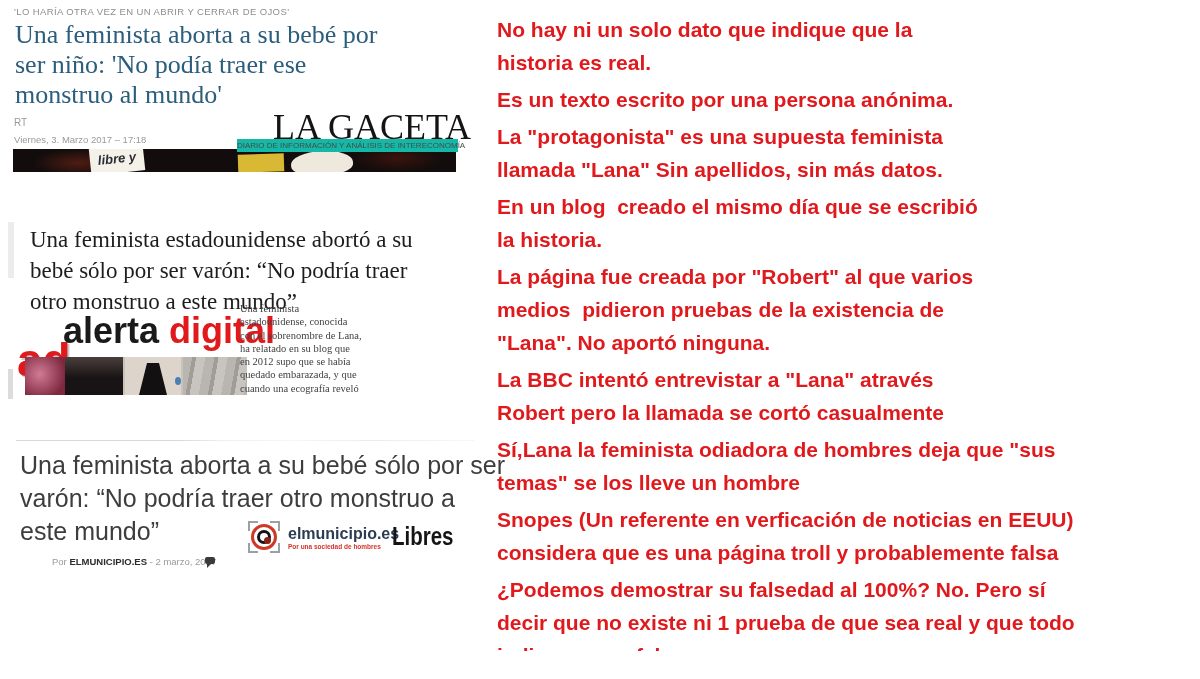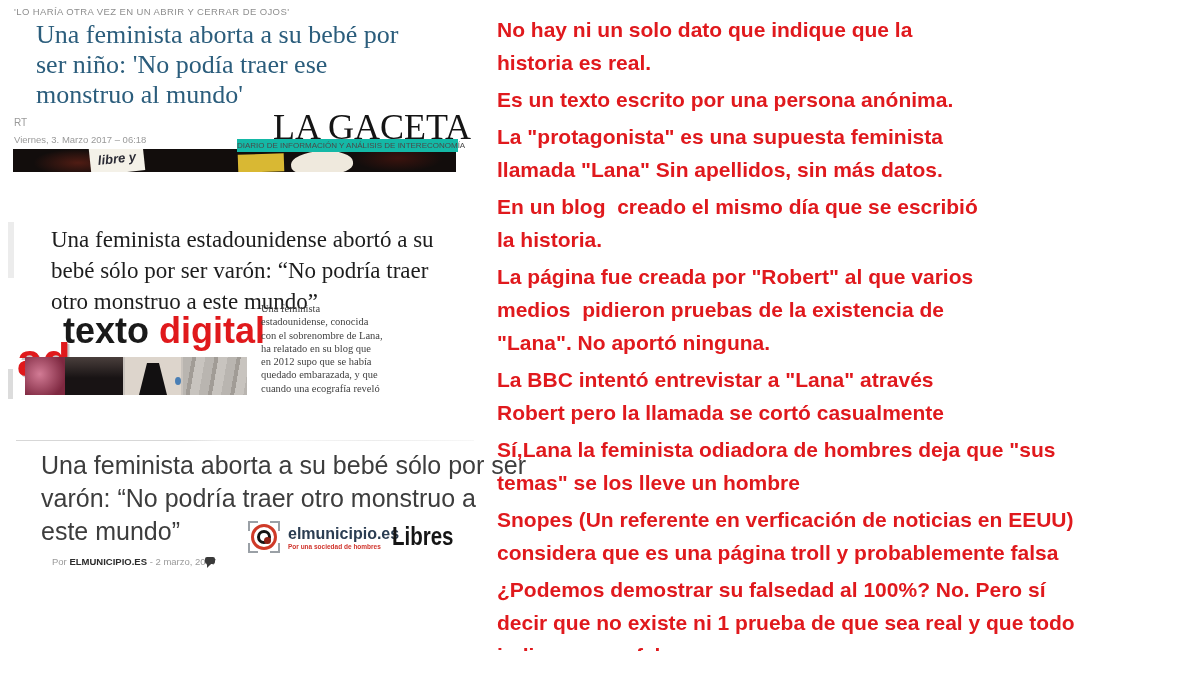--- a/index.html
+++ b/index.html
@@ -1,19 +1,19 @@
 <!DOCTYPE html>
 <html><head>
 <meta charset="utf-8">
 <style>
   html,body{margin:0;padding:0;background:#fff;}
   .page{position:relative;width:1200px;height:651px;background:#fff;overflow:hidden;
         font-family:"Liberation Sans",sans-serif;}
   .abs{position:absolute;}
-  .prew{white-space:pre-wrap;margin-left:21px;}
+  .prew{white-space:pre-wrap;}
 
   
   .g-kicker{left:14px;top:6px;font-size:9.5px;letter-spacing:.4px;color:#8e8e8e;}
   .g-headline{left:15px;top:20px;width:540px;font-family:"Liberation Serif",serif;
               font-size:26px;line-height:30px;color:#2b5d7c;}
   .g-source{left:14px;top:117px;font-size:10px;color:#9a9a9a;}
   .g-date{left:14px;top:134px;font-size:9.5px;color:#9a9a9a;}
   .g-logo{left:247px;top:106px;width:200px;font-family:"Liberation Serif",serif;
           font-size:36px;color:#141414;white-space:nowrap;margin-left:26px;}
   .g-tagline{left:237px;top:139px;width:221px;height:13px;background:#14b8a6;z-index:3;
@@ -86,39 +86,39 @@
 <body>
 
 <div class="page">
 
   <section>
     <div class="abs g-kicker">'LO HARÍA OTRA VEZ EN UN ABRIR Y CERRAR DE OJOS'</div>
     <div class="abs g-headline prew" style="color: rgb(43, 93, 124);">Una feminista aborta a su bebé por
 ser niño: 'No podía traer ese
 monstruo al mundo'</div>
     <div class="abs g-source">RT</div>
-    <div class="abs g-date">Viernes, 3. Marzo 2017 – 06:18</div>
+    <div class="abs g-date">Viernes, 3. Marzo 2017 – 17:18</div>
     <div class="abs g-logo">LA GACETA</div>
     <div class="abs g-tagline">DIARIO DE INFORMACIÓN Y ANÁLISIS DE INTERECONOMÍA</div>
     <div class="abs g-photo">
       <div class="g-blur1"></div>
       <div class="g-blur2"></div>
       <div class="g-sign">libre y</div>
       <div class="g-yellow"></div>
       <div class="g-hat"></div>
     </div>
   </section>
 
   <section>
     <div class="abs a-bar1"></div>
     <div class="abs a-headline prew">Una feminista estadounidense abortó a su
 bebé sólo por ser varón: “No podría traer
 otro monstruo a este mundo”</div>
     <div class="abs a-ad" style="color: rgb(224, 25, 28); margin-top: 32px;">ad</div>
-    <div class="abs a-words"><span>texto </span><span class="a-digital" style="color: rgb(224, 25, 28);">digital</span></div>
+    <div class="abs a-words"><span>alerta </span><span class="a-digital" style="color: rgb(224, 25, 28);">digital</span></div>
     <div class="abs a-url" style="color: rgb(224, 25, 28);">www.alertadigital.com</div>
     <div class="abs a-photo">
       <div class="a-pink"></div>
       <div class="a-dress"></div>
       <div class="a-pale"></div>
       <div class="a-scarf"></div>
       <div class="a-statues"></div>
       <div class="a-bluedot"></div>
     </div>
     <div class="abs a-excerpt prew">Una feminista

